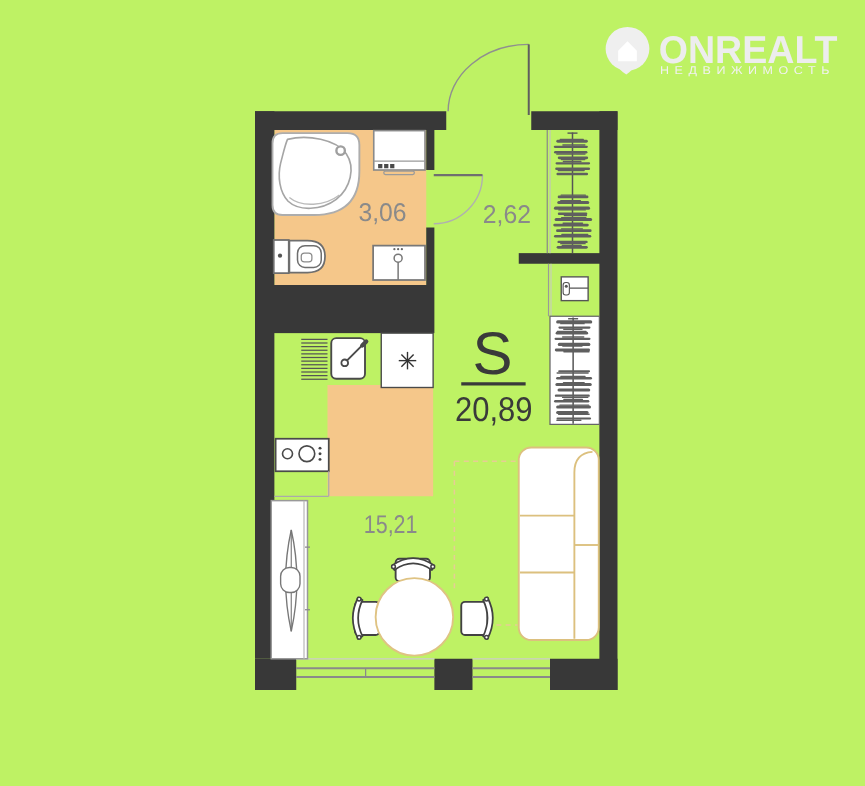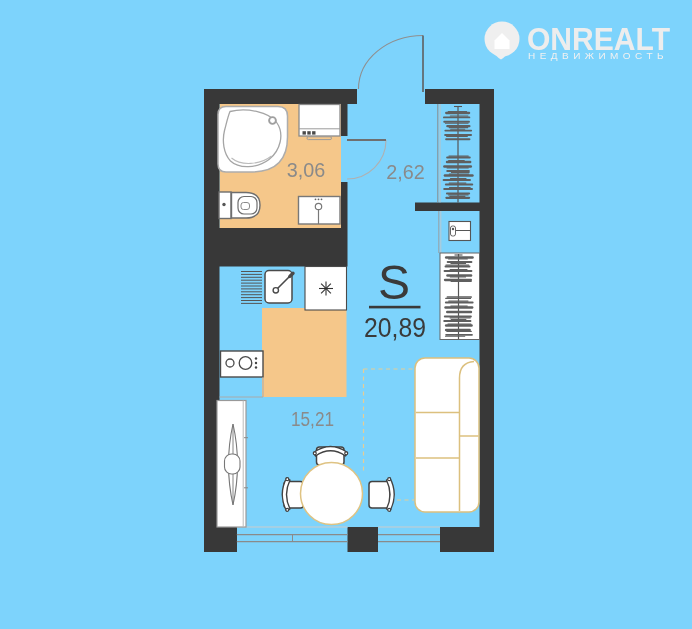--- a/index.html
+++ b/index.html
@@ -1,16 +1,16 @@
 <!DOCTYPE html>
 <html><head>
 <meta charset="utf-8">
 <style>
   html,body{margin:0;padding:0;background:#ffffff;}
-  #stage{position:relative;width:692px;height:629px;background:#7dd3fc;overflow:hidden;
+  #stage{position:relative;width:692px;height:629px;background:#bef264;overflow:hidden;
          font-family:"Liberation Sans", sans-serif;}
   svg{position:absolute;left:0;top:0;}
 </style>
 </head>
 <body>
 <div id="stage">
 <svg width="692" height="629" viewBox="0 0 692 629">
 
   <g>
 

